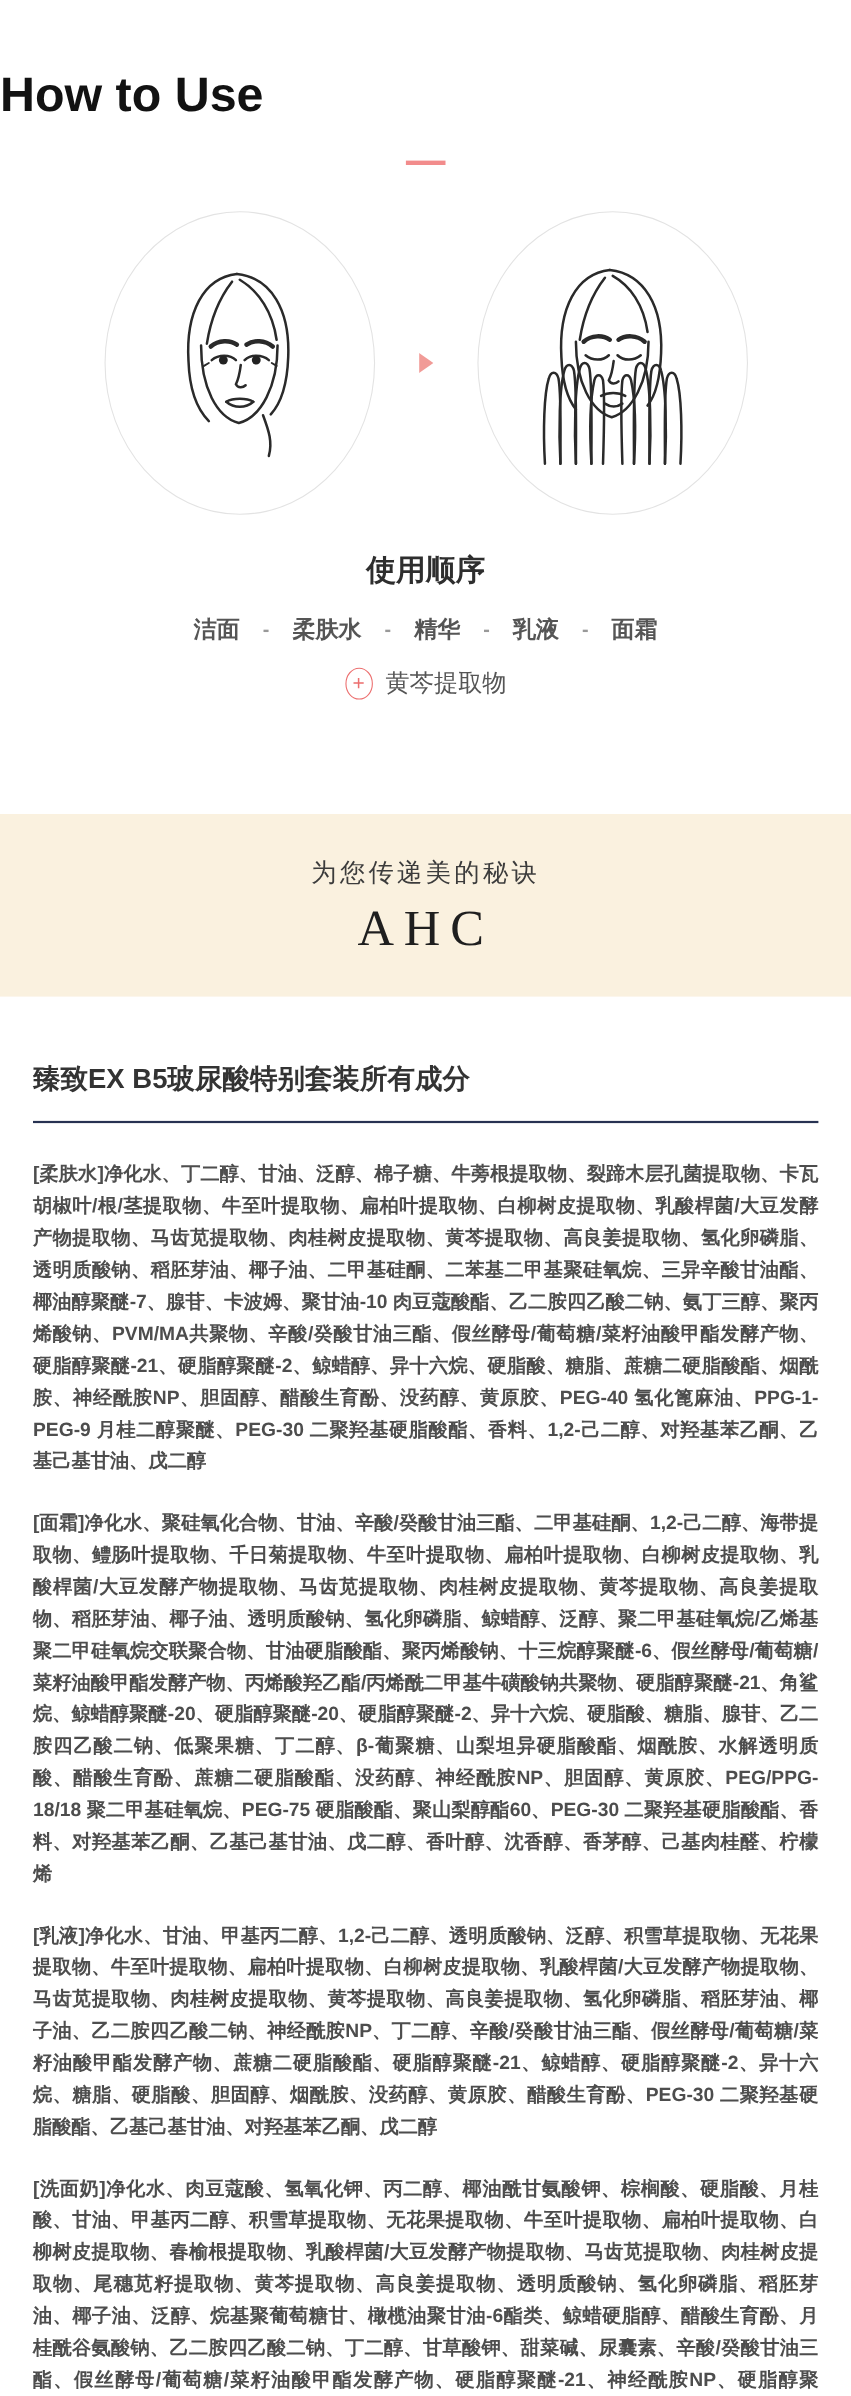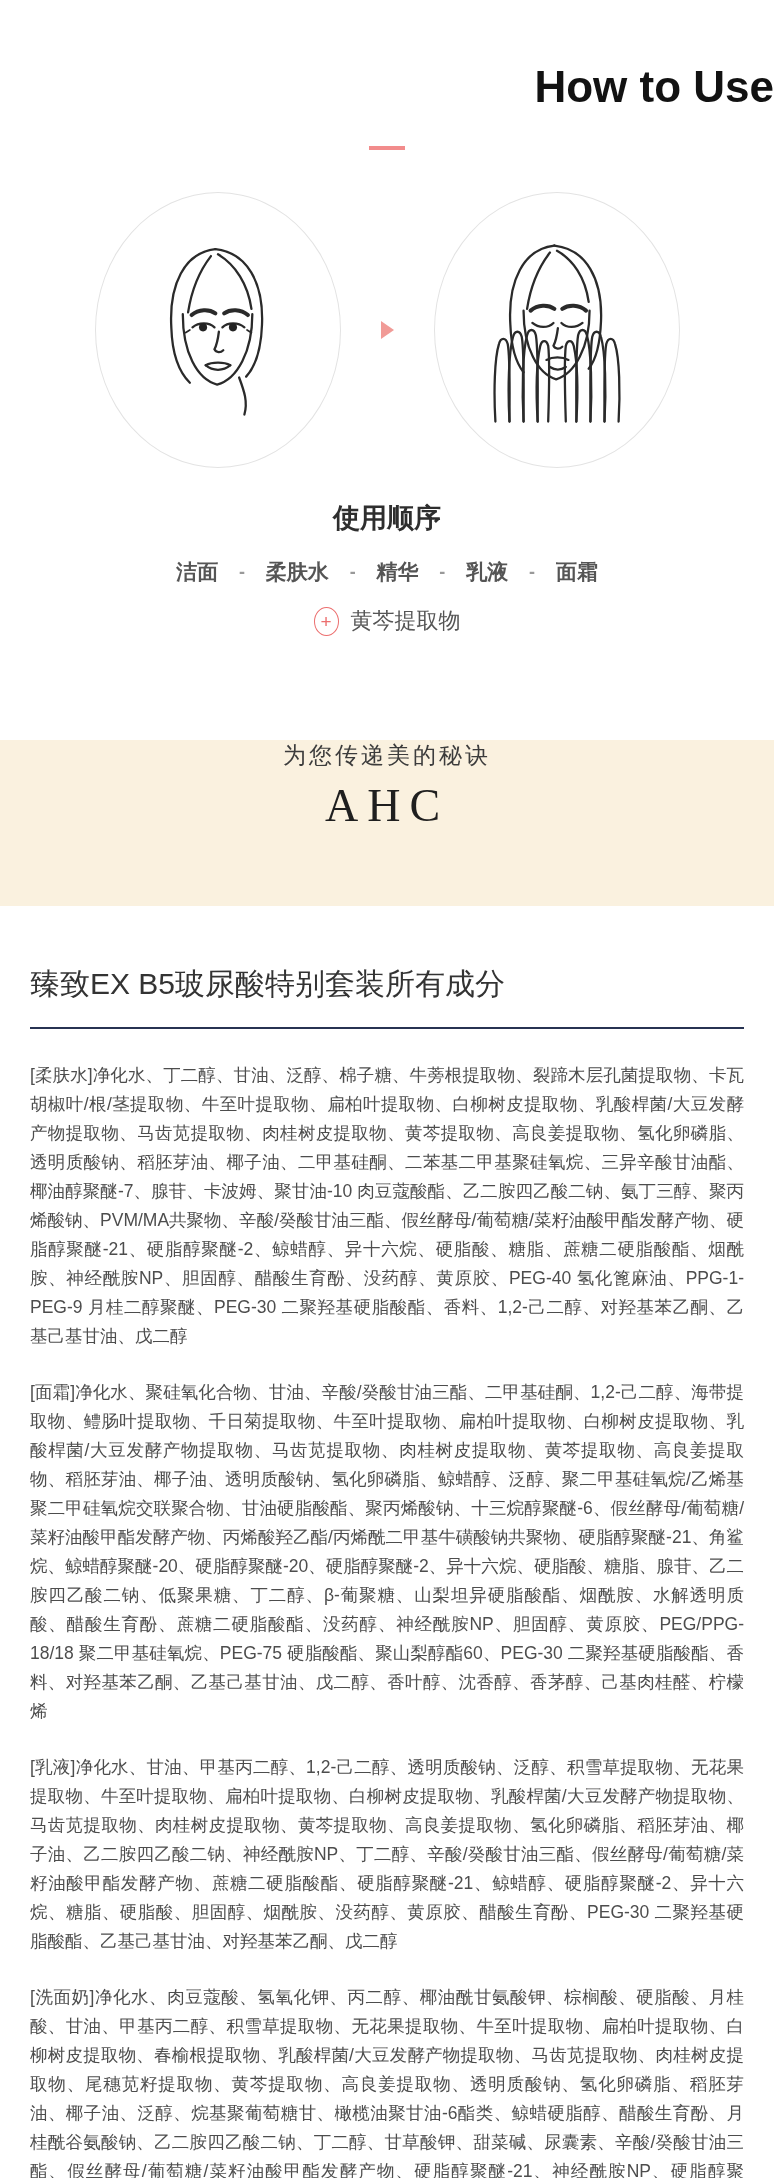--- a/index.html
+++ b/index.html
@@ -1,45 +1,45 @@
 <!DOCTYPE html>
 <html><head>
 <meta charset="utf-8">
 <style>
   html,body{margin:0;padding:0;background:#fff;}
   .page{width:774px;height:2178px;margin:0 auto;background:#fff;overflow:hidden;
         font-family:"Liberation Sans","DejaVu Sans",sans-serif;}
   
-  .howto{margin:0;padding-top:62px;text-align:right;font-size:44px;font-weight:700;color:#121212;}
+  .howto{margin:0;padding-top:62px;text-align:left;font-size:44px;font-weight:700;color:#121212;}
   .pink-divider{width:36px;height:4px;background:#f28c8c;margin:34px auto 0;}
   
   .illus-row{margin-top:42px;display:flex;align-items:center;justify-content:center;}
   .face-circle{width:246px;height:276px;border:1px solid #e3e3e3;border-radius:50%;background:#fff;
                display:flex;align-items:center;justify-content:center;box-sizing:border-box;}
   .arrow-wrap{margin:0 40px;display:flex;align-items:center;}
   
   .usage{text-align:center;}
   .usage-title{margin-top:32px;font-size:27px;font-weight:700;color:#2e2e2e;font-family:Liberation Mono, monospace;}
   .steps{margin-top:22px;font-size:21px;color:#555;font-weight:bold;}
   .step{display:inline-block;}
   .step-sep{display:inline-block;margin:0 15px;color:#999;font-size:18px;vertical-align:1px;}
   .plus-row{margin-top:20px;display:flex;align-items:center;justify-content:center;font-size:22px;color:#555;}
   .plus-badge{width:25px;height:29px;border:1.5px solid #ec6f6f;border-radius:50%;color:#ec6f6f;
               font-size:19px;line-height:27px;text-align:center;margin-right:12px;box-sizing:border-box;}
   
-  .brand-band{margin-top:104px;background:#faf1df;height:166px;text-align:center;box-sizing:border-box;}
+  .brand-band{margin-top:104px;background:#faf1df;height:166px;text-align:center;box-sizing:border-box;padding-top:38px;}
   .brand-tagline{font-size:23px;color:#3c3c3c;letter-spacing:3px;}
   .brand-logo{margin-top:8px;font-family:"Liberation Serif","DejaVu Serif",serif;
               font-size:46px;letter-spacing:9px;color:#1f1f1f;}
   
   .ingredients{padding:0 30px;margin-top:58px;}
-  .ing-title{font-size:30px;font-weight:400;color:#333;margin-top:48px;}
+  .ing-title{font-size:25px;font-weight:700;color:#333;margin-top:48px;}
   .ing-underline{height:2px;background:#273252;margin-top:22px;}
   .ing-paragraphs{margin-top:32px;}
-  .ing-para{font-size:17.5px;line-height:29px;color:#4d4d4d;text-align:justify;margin:0 0 27px 0;}
+  .ing-para{font-size:17.5px;line-height:29px;color:#4d4d4d;text-align:justify;margin:0 0 27px 0;font-weight:bold;}
 </style>
 </head>
 <body>
 
 <div class="page">
 
   <h1 class="howto">How to Use</h1>
   <div class="pink-divider"></div>
 
   <div class="illus-row">

